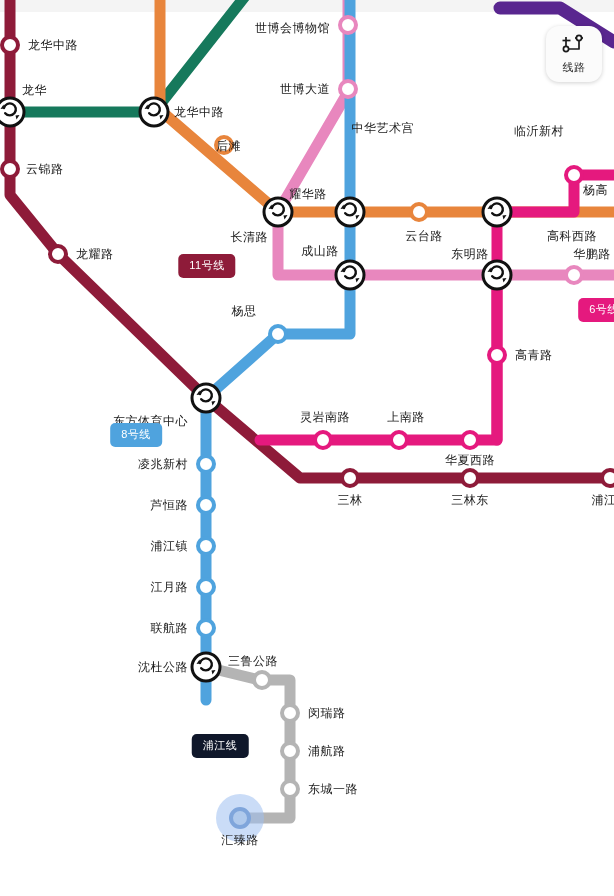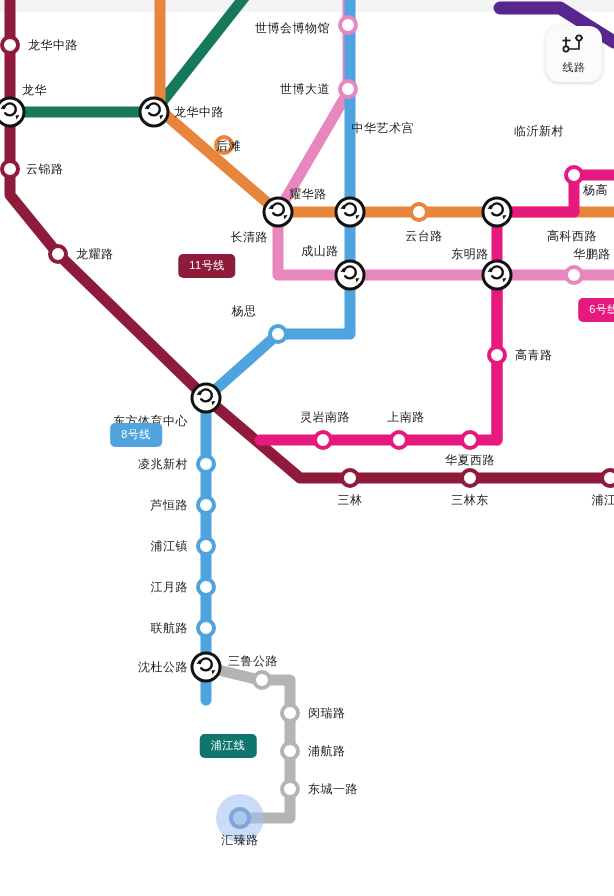--- a/index.html
+++ b/index.html
@@ -260,21 +260,21 @@
     <span class="stn-label right" style="left:308px; top:713px;">闵瑞路</span>
     <span class="stn-label right" style="left:308px; top:751px;">浦航路</span>
     <span class="stn-label right" style="left:308px; top:789px;">东城一路</span>
     <span class="stn-label below" style="left:240px; top:832px;">汇臻路</span>
   </div>
 
   <div>
     <div class="line-badge" style="left:207px; top:266px; background:#8E1B39;">11号线</div>
     <div class="line-badge" style="left:136px; top:435px; background:#4FA3DE;">8号线</div>
     <div class="line-badge" style="left:604px; top:310px; background:#E5197E;">6号线</div>
-    <div class="line-badge" style="left:228px; top:746px; background:#0f766e;">浦江线</div>
+    <div class="line-badge" style="left:220px; top:746px; background:#0f172a;">浦江线</div>
   </div>
 
   <div id="route-btn">
     <svg width="26" height="26" viewBox="0 0 26 26">
       <line x1="5" y1="4" x2="5" y2="19" stroke="#1b1b1b" stroke-width="1.7"></line>
       <line x1="1.5" y1="7.5" x2="9.5" y2="7.5" stroke="#1b1b1b" stroke-width="1.7"></line>
       <path d="M 5,16 L 18,16 L 18,7" stroke="#1b1b1b" stroke-width="1.7" fill="none" stroke-linejoin="round"></path>
       <line x1="14" y1="5" x2="22" y2="5" stroke="#1b1b1b" stroke-width="1.7"></line>
       <circle cx="5" cy="16" r="2.6" fill="#ffffff" stroke="#1b1b1b" stroke-width="1.7"></circle>
       <circle cx="18" cy="5" r="2.6" fill="#ffffff" stroke="#1b1b1b" stroke-width="1.7"></circle>

